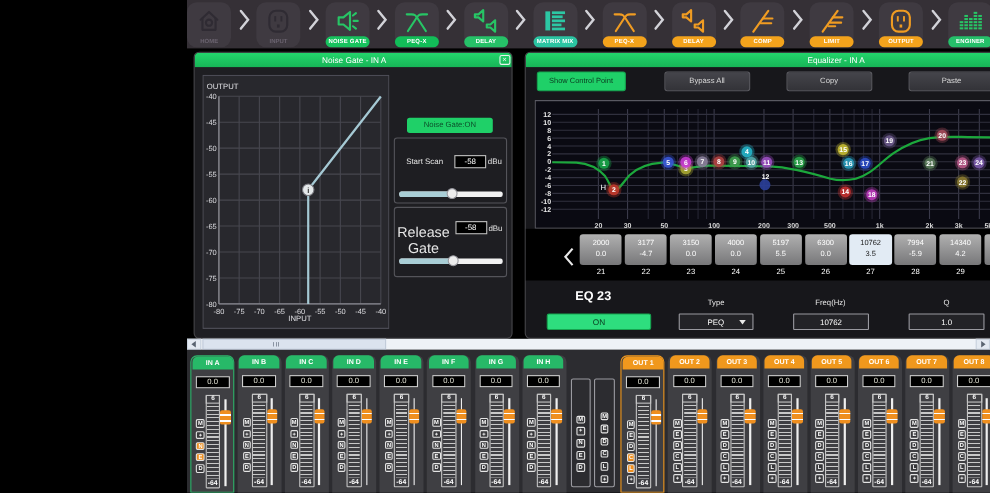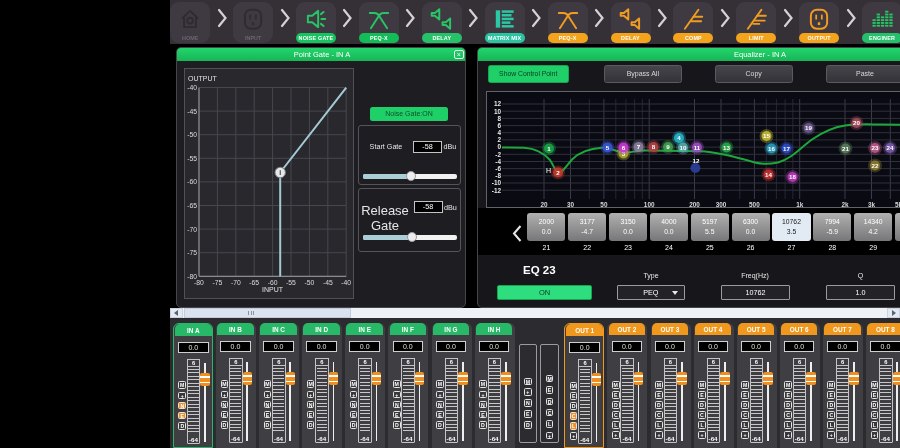--- a/index.html
+++ b/index.html
@@ -156,21 +156,21 @@
           <rect x="18.8" y="12.2" width="3" height="1.7" fill="#27c565"></rect>
           <rect x="18.8" y="9.6" width="3" height="1.7" fill="#27c565"></rect>
           <rect x="18.8" y="7.0" width="3" height="1.7" fill="#27c565"></rect>
         </svg>
         <div style="position:absolute;left:0px;top:31px;width:40px;height:10px;background:#25c06a;border-radius:5px;color:#fff;font-weight:bold;font-size:5.4px;line-height:10px;text-align:center;letter-spacing:0.2px">ENGINER</div>
       </div>
     </div>
 
 <div style="position:absolute;left:176px;top:46.5px;width:290px;height:261px;background:#1e1e22;border:1px solid #46464a;border-radius:5px;box-sizing:border-box;overflow:hidden">
  <div style="position:absolute;left:0;top:0;width:290px;height:13.5px;background:linear-gradient(#23d56c,#17b557)">
-  <div style="position:absolute;left:0;top:0;width:290px;text-align:center;color:#fff;font-size:7.5px;line-height:13.5px">Point Gate - IN A</div>
+  <div style="position:absolute;left:0;top:0;width:290px;text-align:center;color:#fff;font-size:7.5px;line-height:13.5px">Noise Gate - IN A</div>
   <div style="position:absolute;right:3.5px;top:2px;width:9.5px;height:9.5px;border:1px solid #e8f5ee;border-radius:2px;box-sizing:border-box;color:#eef7f2;font-size:7px;line-height:7.5px;text-align:center">×</div>
  </div>
 </div>
 <svg style="position:absolute;left:184px;top:68px" width="170" height="231" viewBox="0 0 170 231" font-family="Liberation Sans, sans-serif">
       <rect x="0.5" y="0.5" width="169" height="230" fill="#28282d" stroke="#50505a"></rect>
       <line x1="15.0" y1="19.5" x2="15.0" y2="208.3" stroke="#47474f" stroke-width="1"></line>
       <line x1="33.4" y1="19.5" x2="33.4" y2="208.3" stroke="#47474f" stroke-width="1"></line>
       <line x1="51.8" y1="19.5" x2="51.8" y2="208.3" stroke="#47474f" stroke-width="1"></line>
       <line x1="70.2" y1="19.5" x2="70.2" y2="208.3" stroke="#47474f" stroke-width="1"></line>
       <line x1="88.6" y1="19.5" x2="88.6" y2="208.3" stroke="#47474f" stroke-width="1"></line>
@@ -208,21 +208,21 @@
       <text x="125.4" y="217.3" fill="#dcdce0" font-size="6.8" text-anchor="middle">-50</text>
       <text x="143.8" y="217.3" fill="#dcdce0" font-size="6.8" text-anchor="middle">-45</text>
       <text x="162.2" y="217.3" fill="#dcdce0" font-size="6.8" text-anchor="middle">-40</text>
       <text x="88.60000000000002" y="224" fill="#e2e2e6" font-size="7" text-anchor="middle">INPUT</text>
       <path d="M96.19999999999999 208.3 L96.19999999999999 104.5 L162.2 19.700000000000003" fill="none" stroke="#a5c9d4" stroke-width="2"></path>
       <circle cx="96.19999999999999" cy="104.5" r="5.2" fill="#e4e8ea" stroke="#7a7a80"></circle>
       <text x="96.19999999999999" y="107.1" fill="#333" font-size="7" font-weight="bold" text-anchor="middle">i</text>
     </svg>
 <div style="position:absolute;left:370px;top:106.5px;width:78px;height:14px;background:#1fd068;border-radius:2.5px;color:#0d4f2b;font-size:7px;text-align:center;line-height:14px">Noise Gate:ON</div>
     <div style="position:absolute;left:358px;top:125px;width:103px;height:60px;border:1px solid #54545a;border-radius:3px;box-sizing:border-box"></div>
-    <div style="position:absolute;left:360px;top:141.5px;width:52px;text-align:center;color:#e6e6e6;font-size:7.2px">Start Gate</div>
+    <div style="position:absolute;left:360px;top:141.5px;width:52px;text-align:center;color:#e6e6e6;font-size:7.2px">Start Scan</div>
     <div style="position:absolute;left:413px;top:141px;width:29px;height:12px;background:#000;border:1px solid #c4c4c4;box-sizing:border-box;color:#fff;font-size:7.2px;text-align:center;line-height:10.5px">-58</div>
     <div style="position:absolute;left:443.5px;top:141.5px;color:#e6e6e6;font-size:7.2px">dBu</div>
     <div style="position:absolute;left:363px;top:174.3px;width:93.5px;height:4.5px;background:#f2f2f2;border-radius:2px"></div>
     <div style="position:absolute;left:363px;top:174.3px;width:47.5px;height:4.5px;background:#a9ced6;border-radius:2px"></div>
     <div style="position:absolute;left:405.5px;top:171.3px;width:10px;height:10px;background:#ededed;border:1px solid #9a9aa0;border-radius:50%;box-sizing:border-box"></div>
     <div style="position:absolute;left:358px;top:188px;width:103px;height:64px;border:1px solid #54545a;border-radius:3px;box-sizing:border-box"></div>
     <div style="position:absolute;left:357px;top:203px;width:56px;text-align:center;color:#e6e6e6;font-size:13px">Release Gate</div>
     <div style="position:absolute;left:413.5px;top:201px;width:29px;height:12px;background:#000;border:1px solid #c4c4c4;box-sizing:border-box;color:#fff;font-size:7.2px;text-align:center;line-height:10.5px">-58</div>
     <div style="position:absolute;left:444px;top:202.5px;color:#e6e6e6;font-size:7.2px">dBu</div>
     <div style="position:absolute;left:363px;top:235.3px;width:93.5px;height:4.5px;background:#f2f2f2;border-radius:2px"></div>

